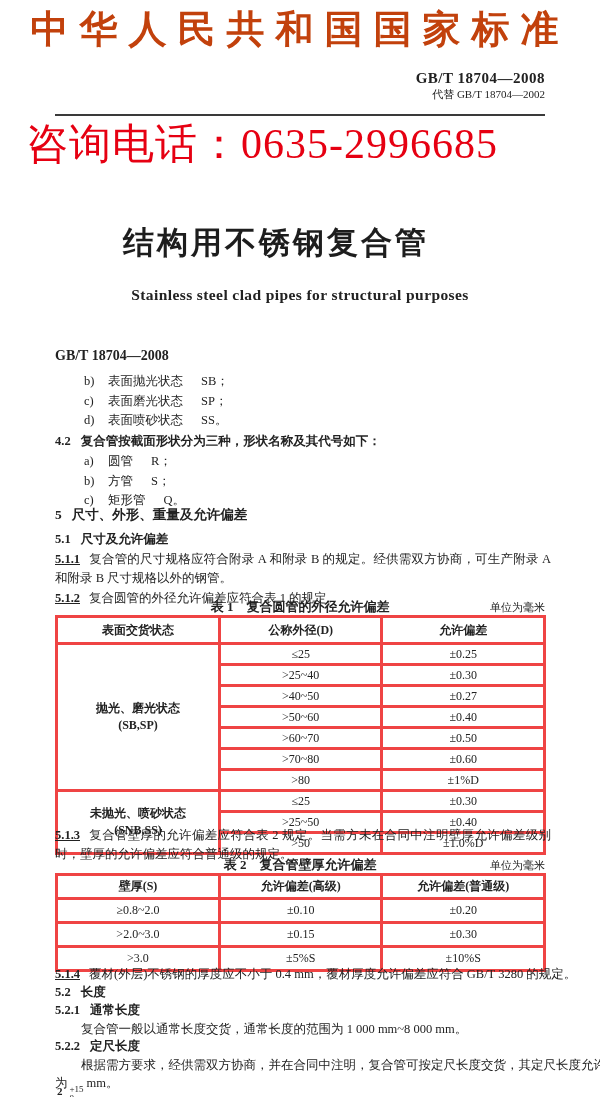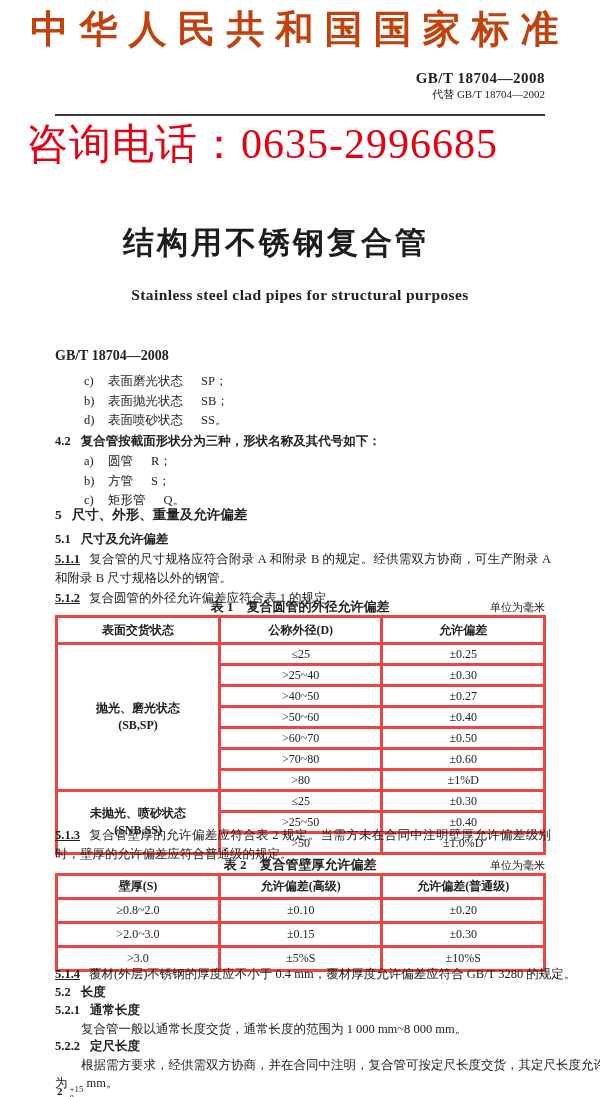--- a/index.html
+++ b/index.html
@@ -84,24 +84,24 @@
 <div class="abs rule"></div>
 
 <div class="abs watermark" style="color: rgb(230, 0, 18);">咨询电话：0635-2996685</div>
 
 <div class="abs doc-title">结构用不锈钢复合管</div>
 <div class="abs en-title">Stainless steel clad pipes for structural purposes</div>
 <div class="abs running-header">GB/T 18704—2008</div>
 
 <div class="abs list surface-list">
   <div class="li">
+    <span class="marker">b)</span><span>表面抛光状态</span><span class="code">SB；</span>
+  </div>
+  <div class="li">
     <span class="marker">c)</span><span>表面磨光状态</span><span class="code">SP；</span>
-  </div>
-  <div class="li">
-    <span class="marker">b)</span><span>表面抛光状态</span><span class="code">SB；</span>
   </div>
   <div class="li">
     <span class="marker">d)</span><span>表面喷砂状态</span><span class="code">SS。</span>
   </div>
 </div>
 
 <div class="abs clause-head c42">
   <span class="num">4.2</span><span>复合管按截面形状分为三种，形状名称及其代号如下：</span>
 </div>
 

